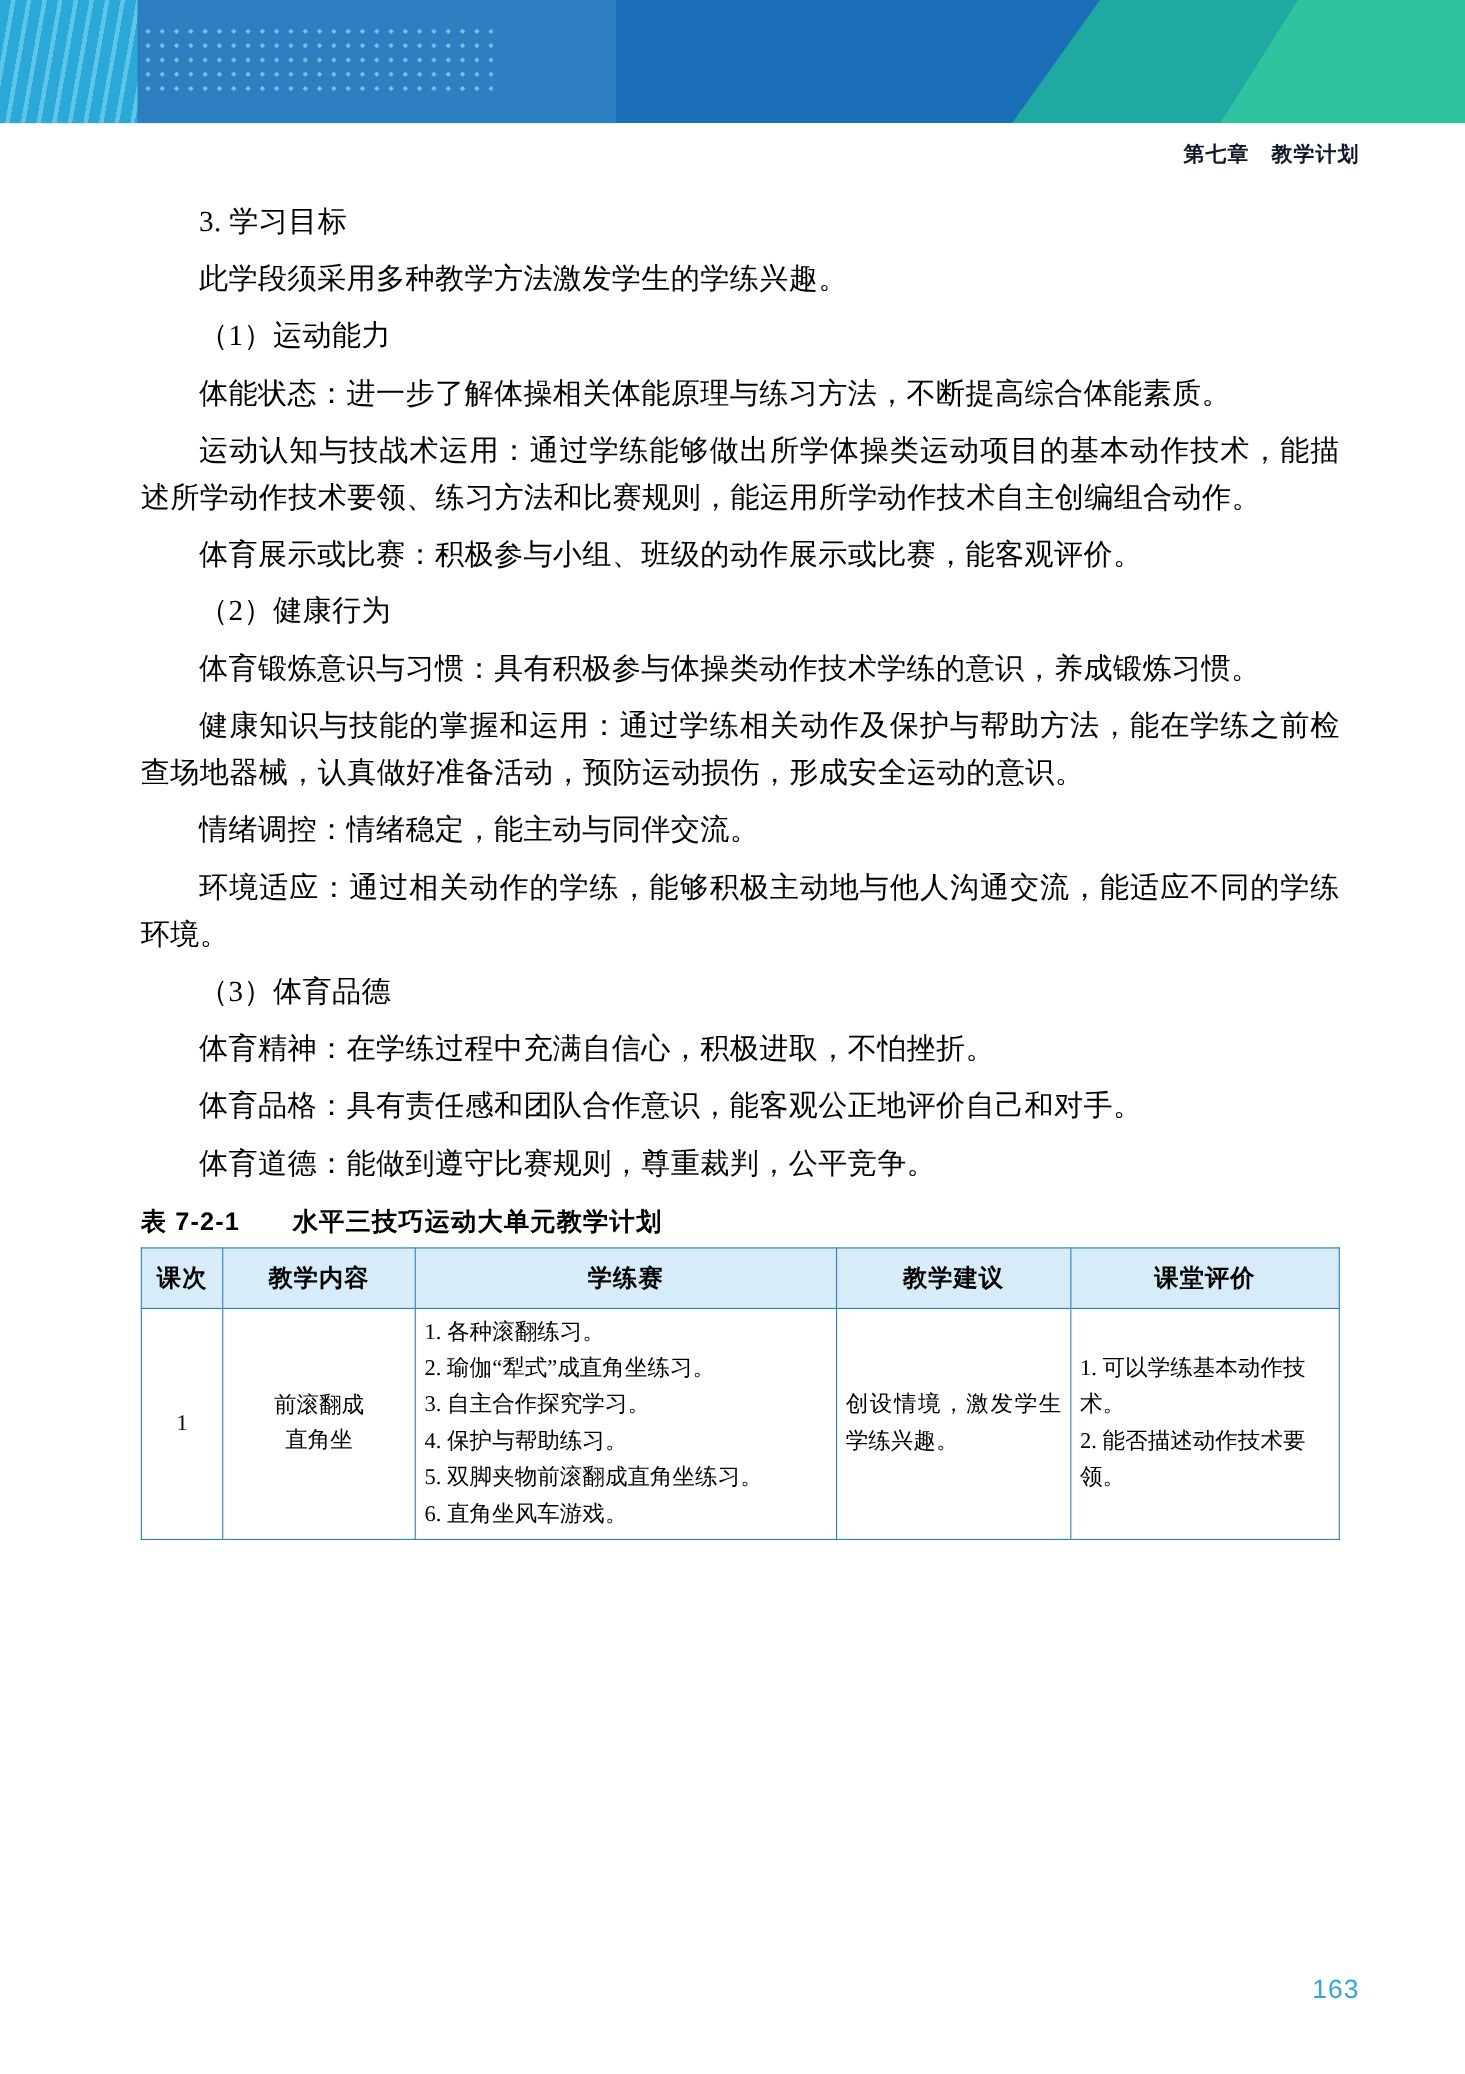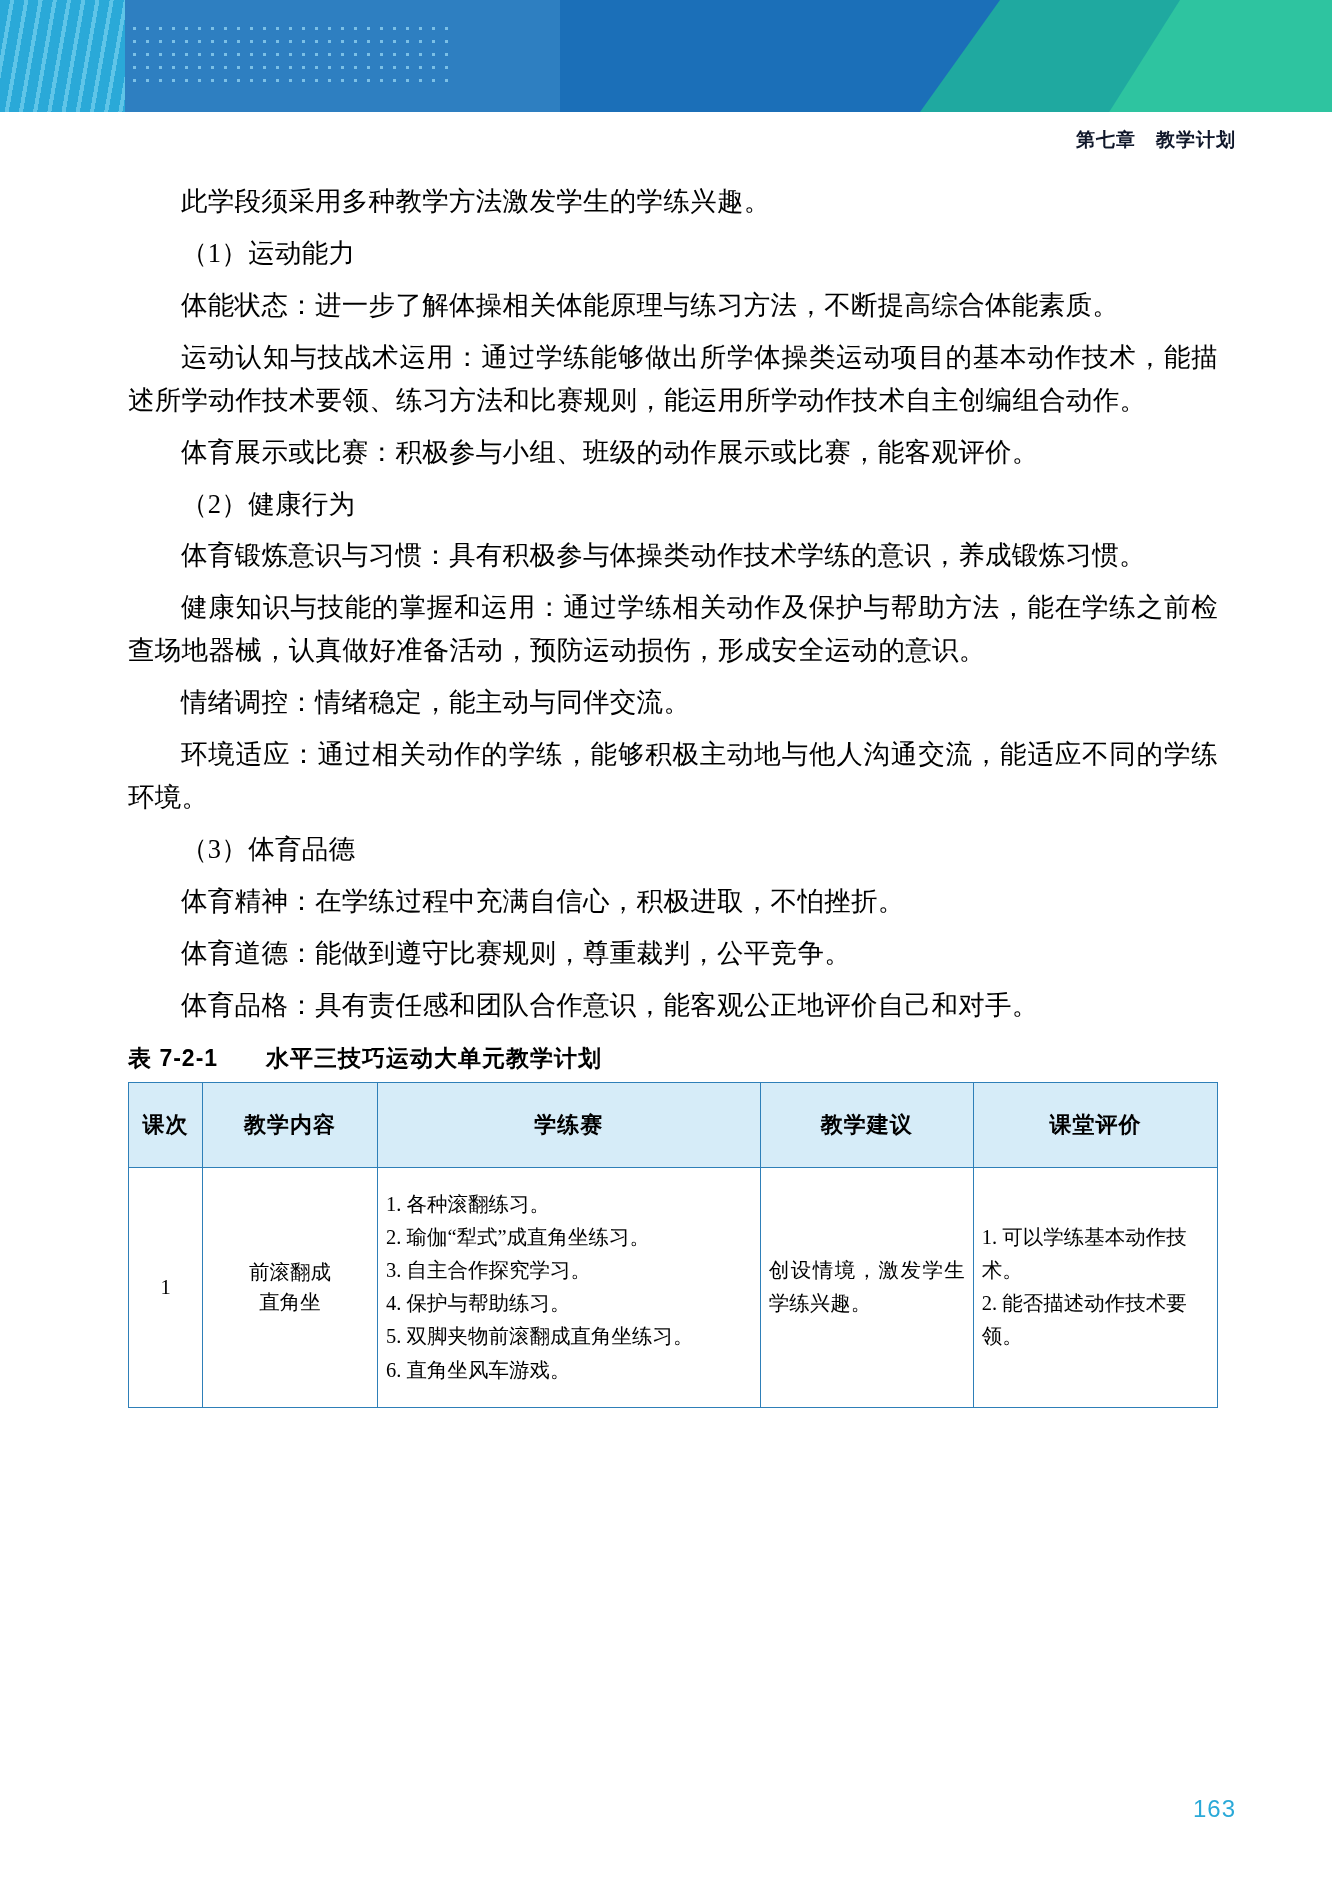--- a/index.html
+++ b/index.html
@@ -131,21 +131,21 @@
   table.plan {
     border-collapse: collapse;
     width: 1090px;
     margin: 0;
     table-layout: fixed;
   }
   table.plan th, table.plan td {
     border: 1px solid #2e7fb8;
     font-size: 20.5px;
     line-height: 1.5;
-    padding: 20px 8px;
+    padding: 5px 8px;
     vertical-align: middle;
     font-family: "Liberation Serif", serif;
   }
   table.plan thead th {
     background: #d6ecf8;
     text-align: center;
     font-family: "Liberation Sans", sans-serif;
     font-weight: bold;
     font-size: 22px;
     height: 44px;
@@ -185,34 +185,35 @@
   <div class="band-blue-dark"></div>
   <div class="band-blue-mid"></div>
   <div class="band-stripes"></div>
   <div class="band-dots"></div>
 </div>
 
 <div class="running-head">第七章　教学计划</div>
 
 <div class="content">
 
+  <p class="ind">3. 学习目标</p>
   <p class="ind">此学段须采用多种教学方法激发学生的学练兴趣。</p>
   <p class="ind">（1）运动能力</p>
   <p class="ind">体能状态：进一步了解体操相关体能原理与练习方法，不断提高综合体能素质。</p>
   <p class="ind">运动认知与技战术运用：通过学练能够做出所学体操类运动项目的基本动作技术，能描述所学动作技术要领、练习方法和比赛规则，能运用所学动作技术自主创编组合动作。</p>
   <p class="ind">体育展示或比赛：积极参与小组、班级的动作展示或比赛，能客观评价。</p>
   <p class="ind">（2）健康行为</p>
   <p class="ind">体育锻炼意识与习惯：具有积极参与体操类动作技术学练的意识，养成锻炼习惯。</p>
   <p class="ind">健康知识与技能的掌握和运用：通过学练相关动作及保护与帮助方法，能在学练之前检查场地器械，认真做好准备活动，预防运动损伤，形成安全运动的意识。</p>
   <p class="ind">情绪调控：情绪稳定，能主动与同伴交流。</p>
   <p class="ind">环境适应：通过相关动作的学练，能够积极主动地与他人沟通交流，能适应不同的学练环境。</p>
   <p class="ind">（3）体育品德</p>
   <p class="ind">体育精神：在学练过程中充满自信心，积极进取，不怕挫折。</p>
+  <p class="ind">体育品格：具有责任感和团队合作意识，能客观公正地评价自己和对手。</p>
   <p class="ind">体育道德：能做到遵守比赛规则，尊重裁判，公平竞争。</p>
-  <p class="ind">体育品格：具有责任感和团队合作意识，能客观公正地评价自己和对手。</p>
 
   <div class="table-caption">表 7-2-1　　水平三技巧运动大单元教学计划</div>
 
   <table class="plan">
     <colgroup>
       <col class="col-no">
       <col class="col-content">
       <col class="col-learn">
       <col class="col-advice">
       <col class="col-eval">

